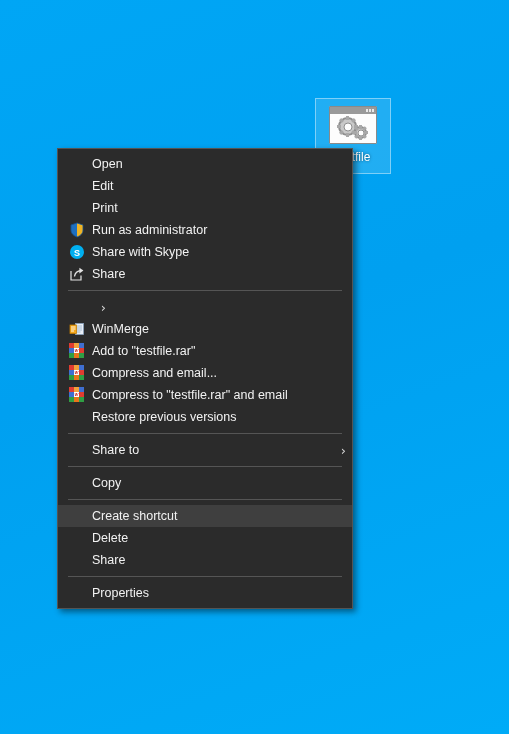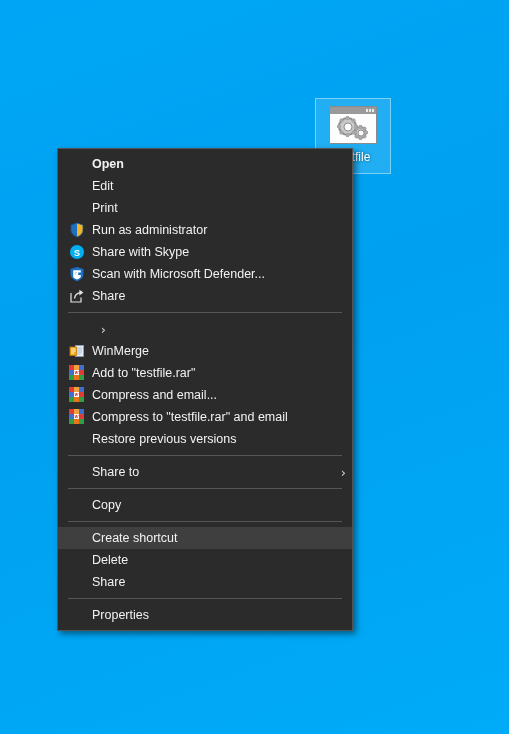--- a/index.html
+++ b/index.html
@@ -170,21 +170,21 @@
     align-items: center;
     justify-content: center;
     margin-right: 2px;
   }
   .menu-item .label {
     flex: 1;
     white-space: nowrap;
     overflow: hidden;
   }
   .menu-item.bold .label {
-    font-weight: bold;
+    font-weight: normal;
   }
   .chevron {
     width: 14px;
     text-align: right;
     color: #d7d7d7;
     font-size: 13px;
     line-height: 1;
     font-family: "DejaVu Sans", sans-serif;
   }
 
@@ -280,31 +280,20 @@
           <span class="ico ico-skype-icon"><svg width="16" height="16" viewBox="0 0 16 16">
               <circle cx="8" cy="8" r="7" fill="#00aff0"></circle>
               <text x="8" y="11.6" font-family="Liberation Sans, sans-serif" font-size="9" font-weight="bold" fill="#ffffff" text-anchor="middle">S</text>
             </svg></span>
         </span>
         <span class="label">Share with Skype</span>
         <span class="chevron"></span>
       </div>
       <div class="menu-item">
         <span class="slot">
-          <span class="ico ico-defender-shield-icon"><svg width="16" height="16" viewBox="0 0 16 16">
-              <path d="M8 1 L14.5 3 V8 C14.5 11.6 11.5 14 8 15.2 C4.5 14 1.5 11.6 1.5 8 V3 Z" fill="#1a6fc4"></path>
-              <path d="M4.2 4.2 H11.8 V6.6 H9.2 V8.9 H11.8 V11 C11 12 9.6 12.9 8 13.6 V8.9 H6.6 V6.6 H8 V4.2 Z" fill="#ffffff"></path>
-              <path d="M4.2 4.2 H8 V6.6 H6.6 V8.9 H8 V13.6 C6.4 12.9 5 12 4.2 11 Z" fill="#ffffff"></path>
-            </svg></span>
-        </span>
-        <span class="label">Scan with Microsoft Defender...</span>
-        <span class="chevron"></span>
-      </div>
-      <div class="menu-item">
-        <span class="slot">
           <span class="ico ico-share-icon"><svg width="16" height="16" viewBox="0 0 16 16">
               <path d="M2 5 V14 H12 V9.5" fill="none" stroke="#e4e4e4" stroke-width="1.2"></path>
               <path d="M5.5 10.5 C6 6.5 9 4.8 12.2 4.6" fill="none" stroke="#e4e4e4" stroke-width="1.3"></path>
               <path d="M10.4 1.8 L14.4 4.6 L10.4 7.4 Z" fill="#e4e4e4"></path>
             </svg></span>
         </span>
         <span class="label">Share</span>
         <span class="chevron"></span>
       </div>
       <div class="separator"></div>

